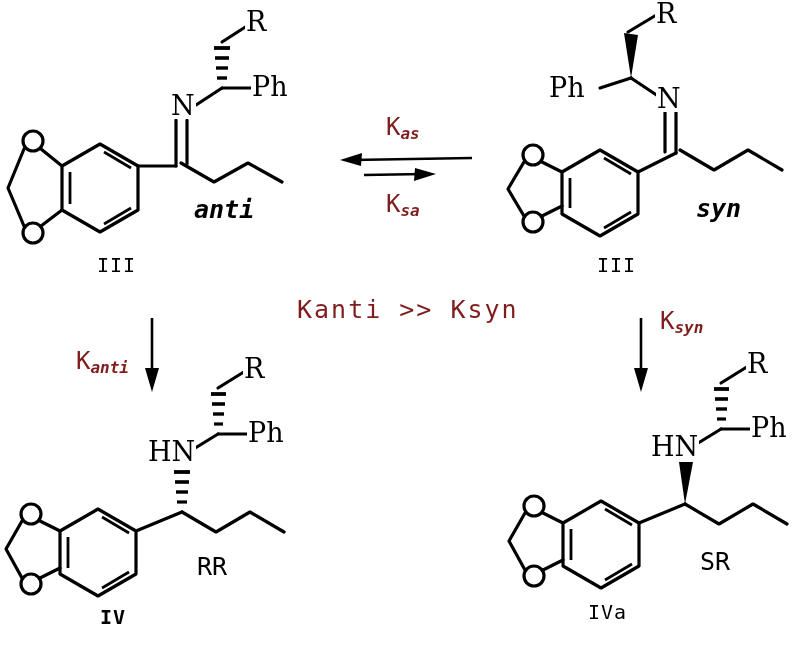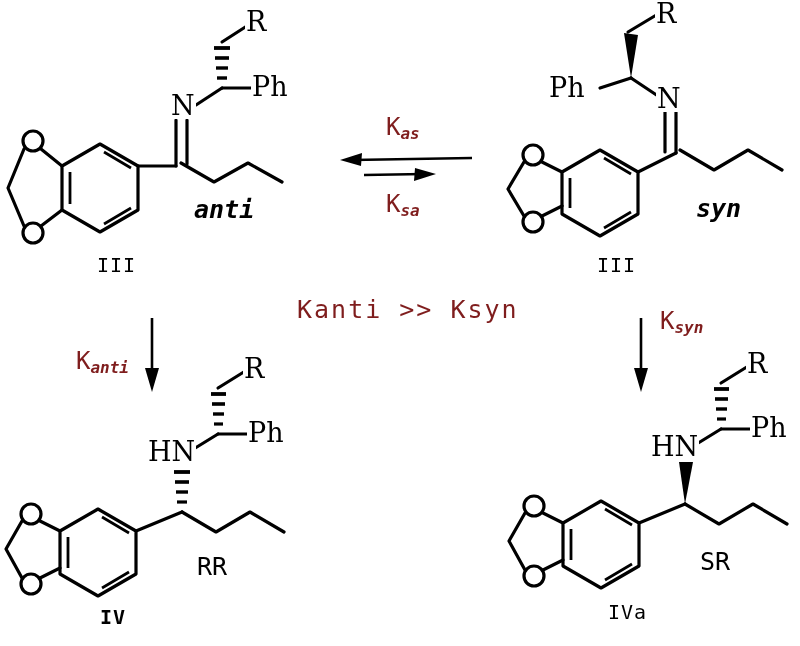--- a/index.html
+++ b/index.html
@@ -294,15 +294,15 @@
   <span class="atom" style="left:243px; top:355px;">R</span>
   <span class="atom" style="left:247px; top:419px;">Ph</span>
   <span class="atom" style="left:147px; top:438px;">HN</span>
   <span class="lbl" style="left:197px; top:554px;">RR</span>
   <span class="lbl lbl-roman" style="left:100px; top:607px;font-weight:bold;">IV</span>
 
   <span class="atom" style="left:746px; top:350px;">R</span>
   <span class="atom" style="left:750px; top:414px;">Ph</span>
   <span class="atom" style="left:650px; top:433px;">HN</span>
   <span class="lbl" style="left:700px; top:549px;">SR</span>
-  <span class="lbl lbl-roman" style="left:608px; top:602px;">IVa</span>
+  <span class="lbl lbl-roman" style="left:588px; top:602px;">IVa</span>
 
 </div>
 
 </body></html>

